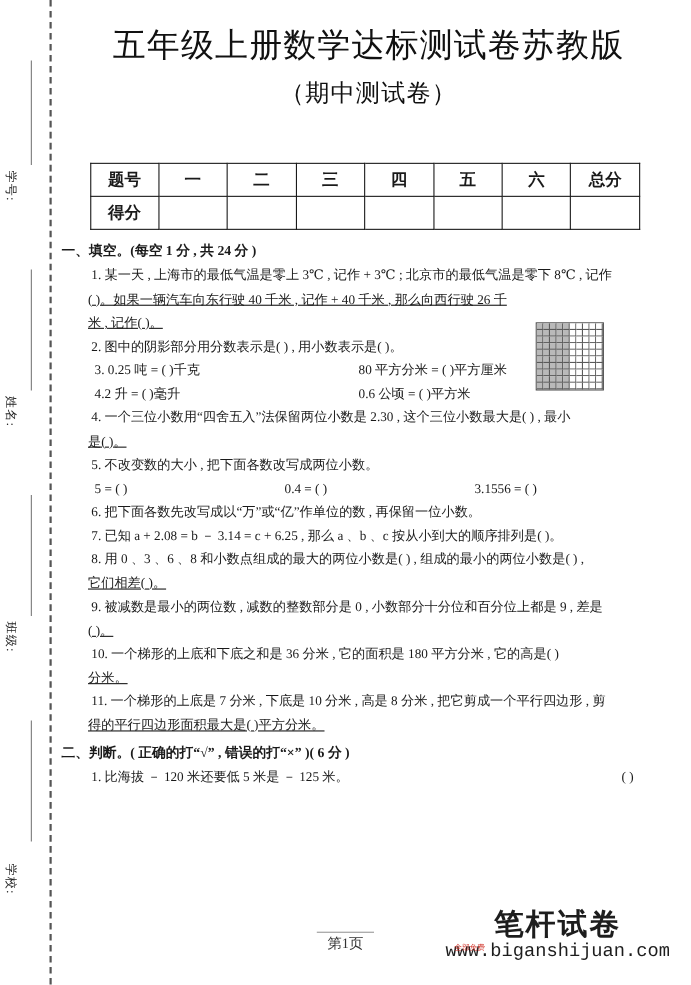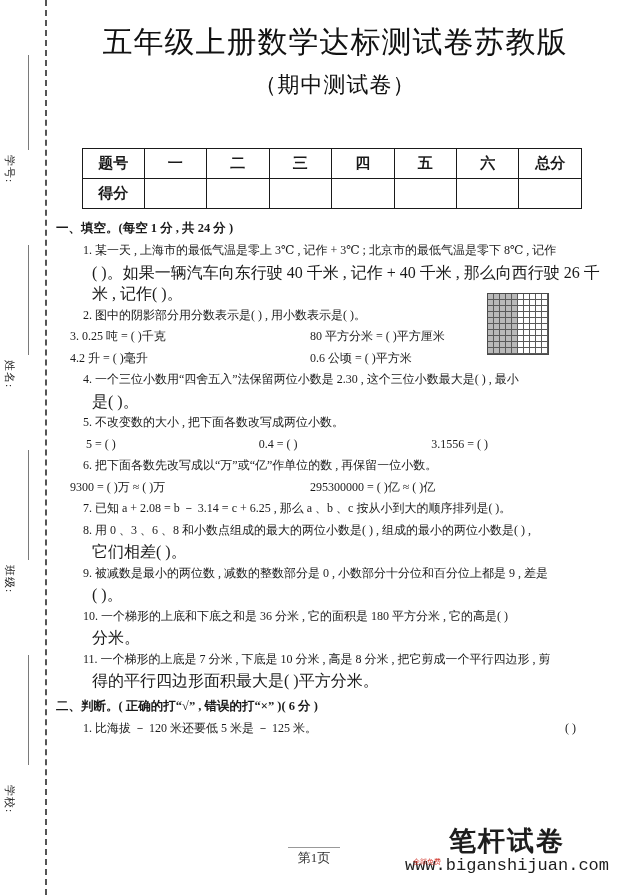--- a/index.html
+++ b/index.html
@@ -112,27 +112,28 @@
     letter-spacing: 0px;
   }
   .q {
     font-size: 12px;
     line-height: 21.5px;
     margin-left: 27px;
     position: relative;
     letter-spacing: 0px;
   }
   .q-cont {
-    font-size: 16px;
+    font-size: 12px;
     line-height: 21.5px;
-    margin-left: 36px;
+    margin-left: 24px;
+    text-decoration: underline;
   }
   .row-split {
     display: flex;
-    margin-left: 14px;
+    margin-left: 30px;
     font-size: 12px;
     line-height: 21.5px;
   }
   .row-split .cell-a { width: 240px; }
   .row-split .cell-b { width: 250px; }
   .row3 { display: flex; margin-left: 30px; font-size: 12px; line-height: 21.5px; }
   .row3 .c { width: 175px; }
   .ans-right {
     float: right;
     margin-right: 28px;
@@ -377,24 +378,20 @@
   <div class="q-cont">是(        )。</div>
 
   <div class="q">5. 不改变数的大小 , 把下面各数改写成两位小数。</div>
   <div class="row3">
     <div class="c">5 = (        )</div>
     <div class="c">0.4 = (        )</div>
     <div class="c">3.1556 = (        )</div>
   </div>
 
   <div class="q">6. 把下面各数先改写成以“万”或“亿”作单位的数 , 再保留一位小数。</div>
-  <div class="row-split">
-    <div class="cell-a">9300 = (        )万 ≈ (        )万</div>
-    <div class="cell-b">295300000 = (        )亿 ≈ (        )亿</div>
-  </div>
 
   <div class="q">7. 已知 a + 2.08 = b － 3.14 = c + 6.25 , 那么 a 、b 、c 按从小到大的顺序排列是(                      )。</div>
 
   <div class="q">8. 用 0 、3 、6 、8 和小数点组成的最大的两位小数是(        ) , 组成的最小的两位小数是(        ) ,</div>
   <div class="q-cont">它们相差(        )。</div>
 
   <div class="q">9. 被减数是最小的两位数 , 减数的整数部分是 0 , 小数部分十分位和百分位上都是 9 , 差是</div>
   <div class="q-cont">(        )。</div>
 
   <div class="q">10. 一个梯形的上底和下底之和是 36 分米 , 它的面积是 180 平方分米 , 它的高是(        )</div>

